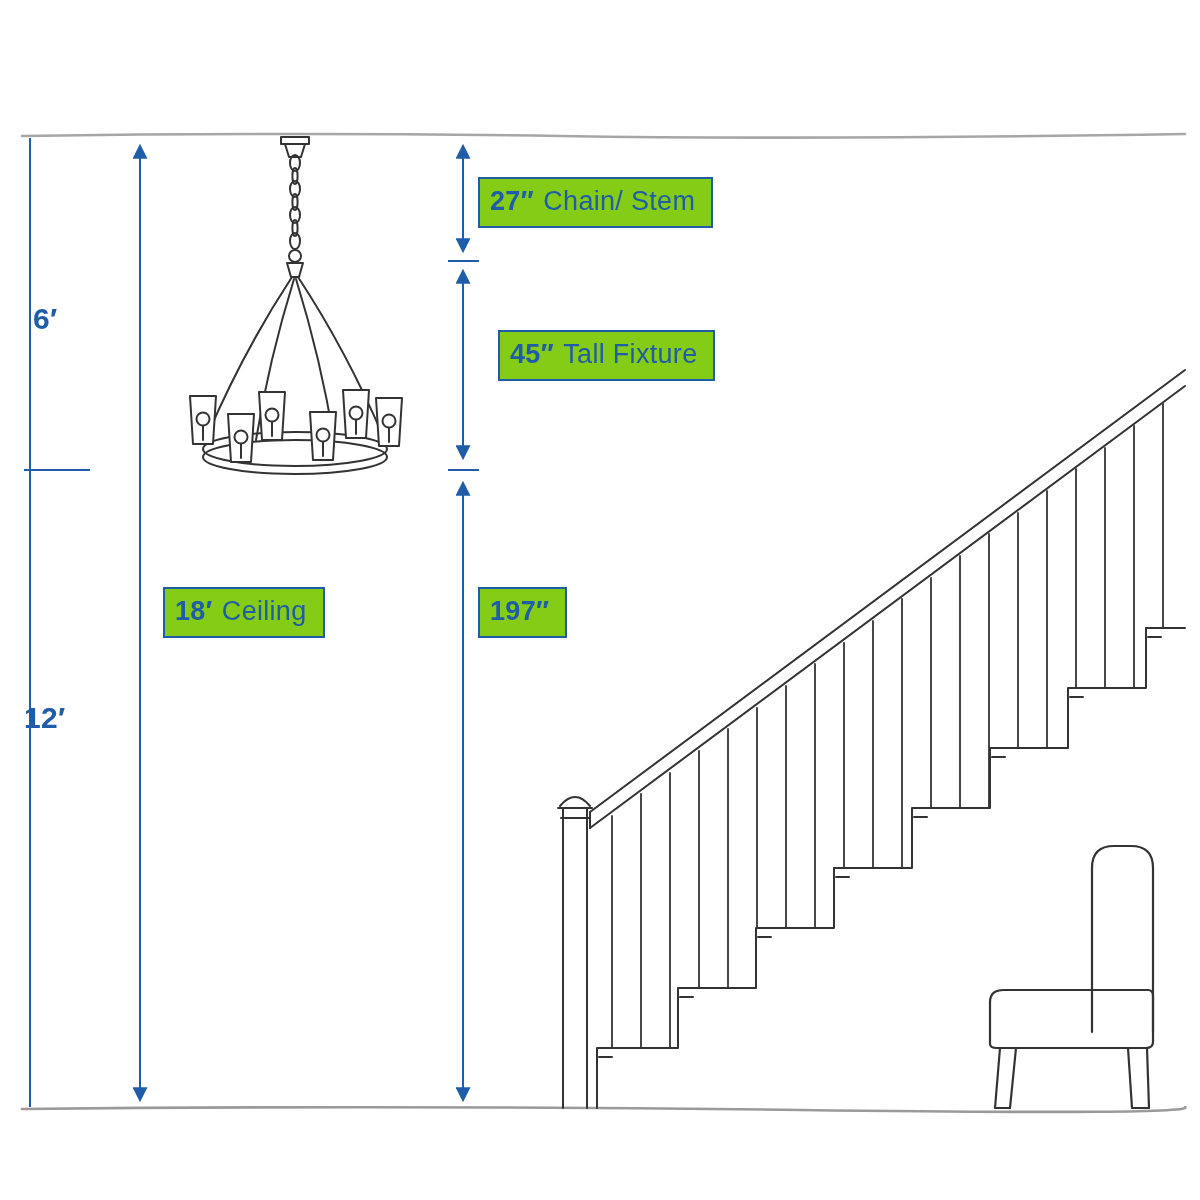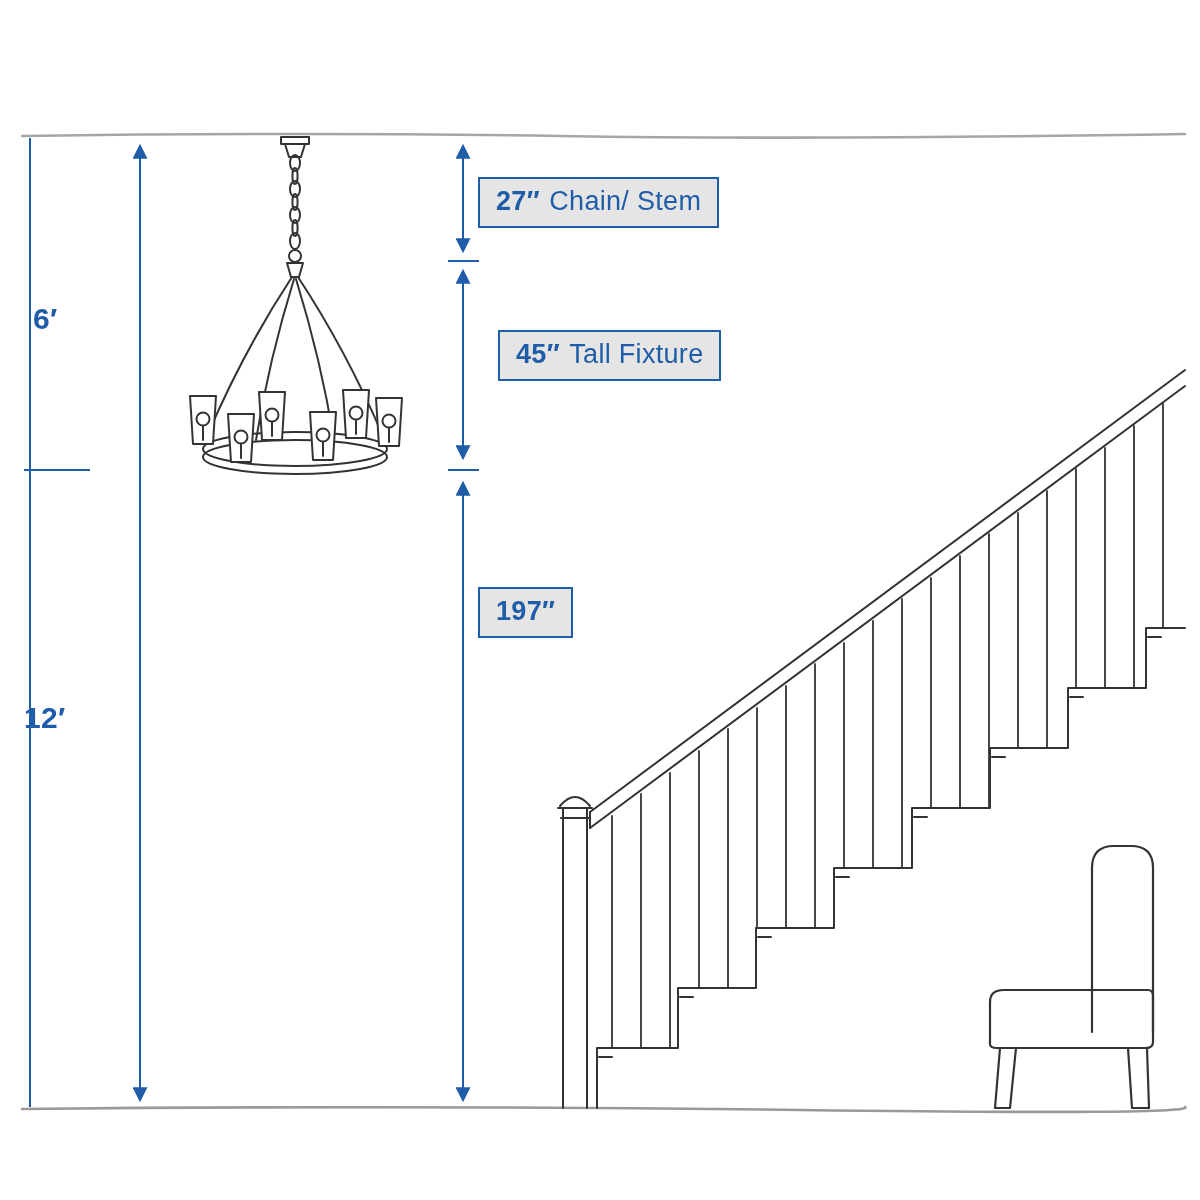--- a/index.html
+++ b/index.html
@@ -15,22 +15,22 @@
     position:absolute;
     color:#1f5da8;
     font-size:27px;
     letter-spacing:.3px;
     white-space:nowrap;
   }
   .label .b{font-weight:700;}
   .label .t{font-weight:400;margin-left:.35em;}
   .boxed{
     border:2px solid #1f5da8;
-    background:#e5e5e5;
-    padding:7px 16px 9px 16px;
+    background:#84cc16;
+    padding:7px 16px 9px 10px;
   }
   .big{font-size:30px;font-weight:700;}
 </style>
 </head>
 <body>
 
 <div id="stage">
 
   <svg width="1200" height="1200" viewBox="0 0 1200 1200">
     <defs>
@@ -188,18 +188,21 @@
 
   <div class="label boxed" style="left:478px; top:177px;">
     <span class="b">27″</span><span class="t">Chain/ Stem</span>
   </div>
 
   <div class="label boxed" style="left:478px; top:330px;margin-left:20px;">
     <span class="b">45″</span><span class="t">Tall Fixture</span>
   </div>
 
 
+  <div class="label boxed" style="left:163px; top:587px;">
+    <span class="b">18′</span><span class="t">Ceiling</span>
+  </div>
 
   <div class="label boxed" style="left:478px; top:587px;">
     <span class="b">197″</span>
   </div>
 
 </div>
 
 </body></html>

